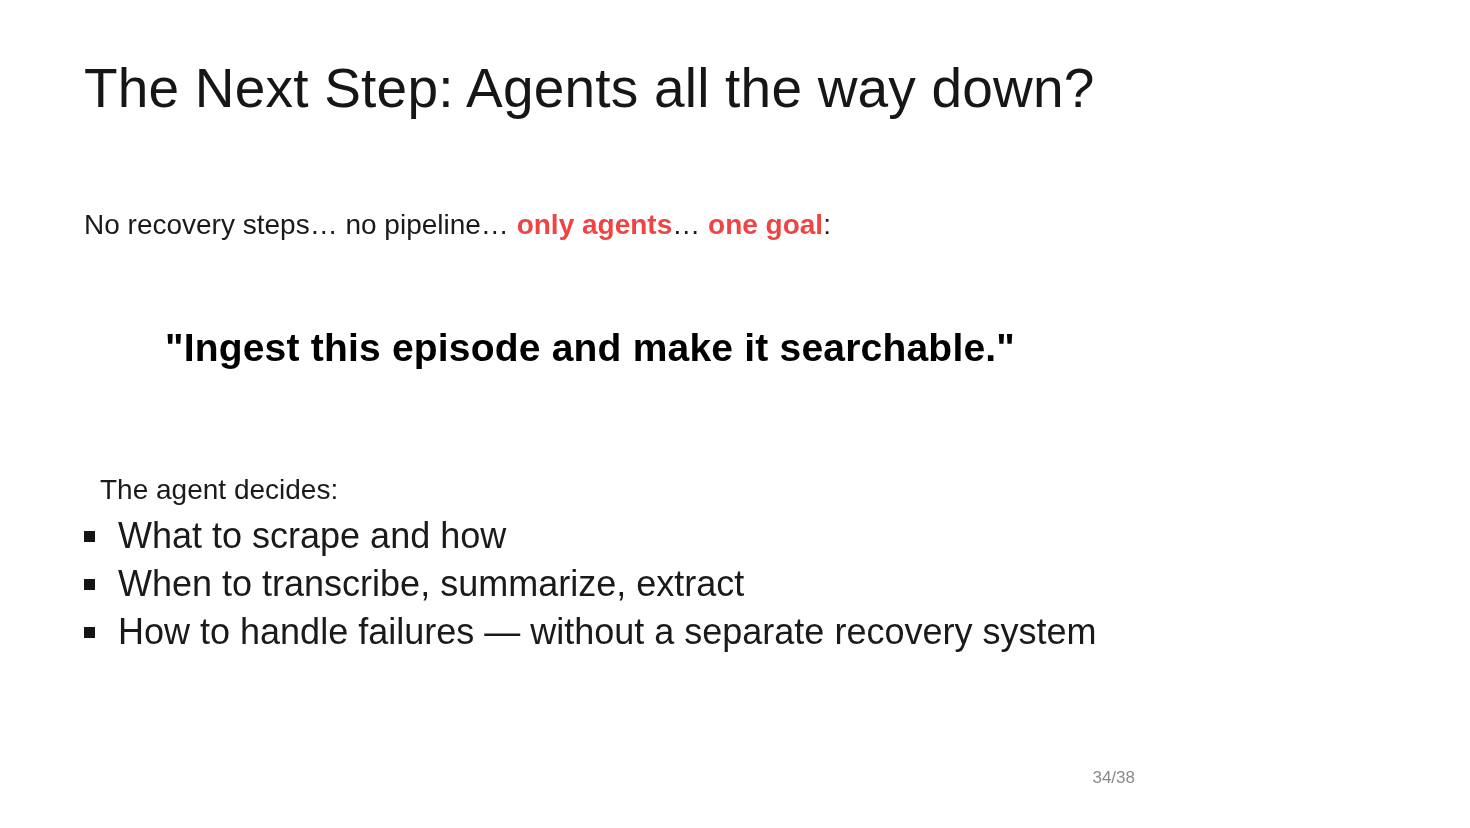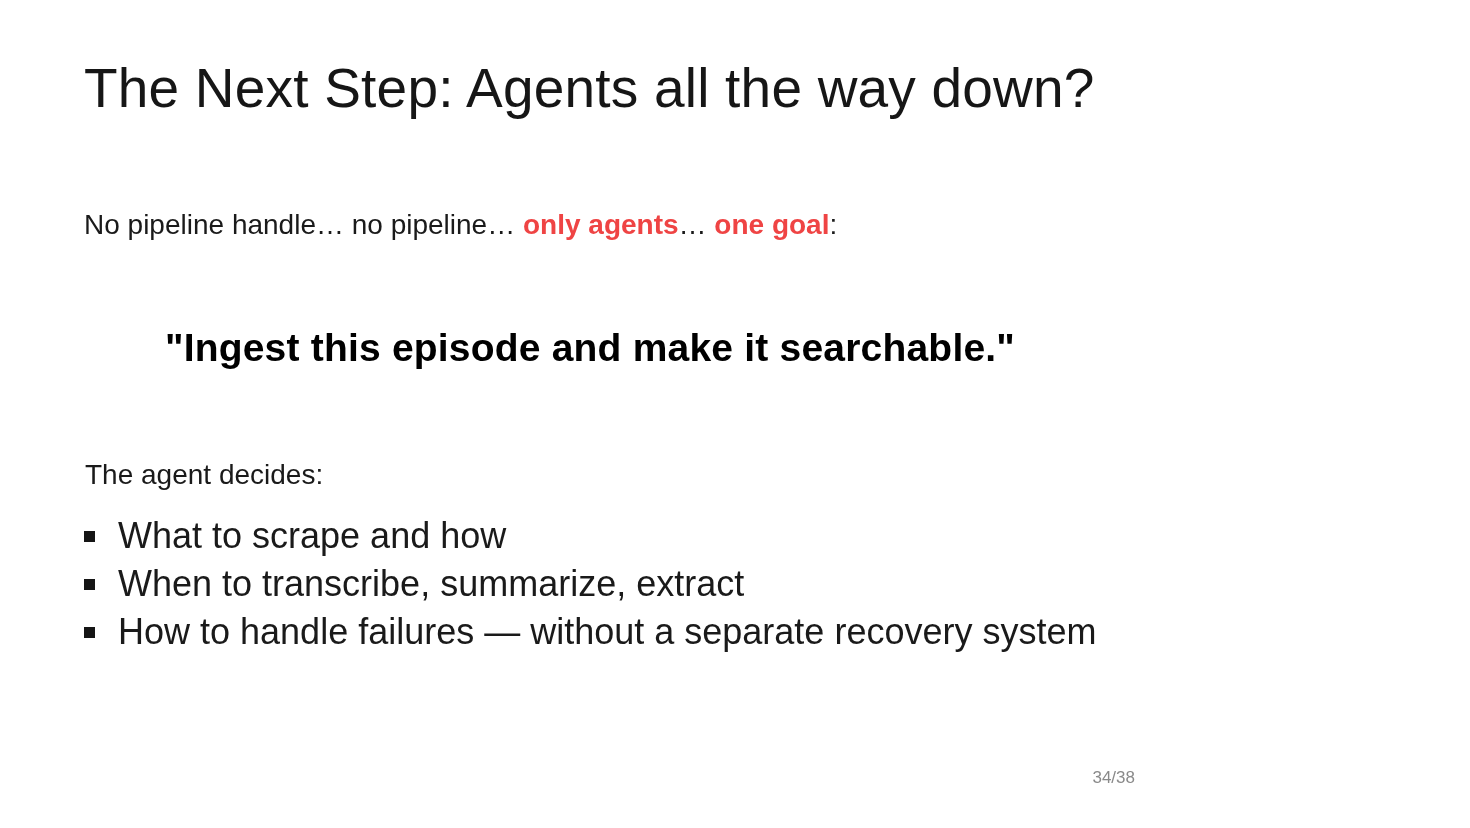--- a/index.html
+++ b/index.html
@@ -52,21 +52,21 @@
     font-size: 39px;
     line-height: 44px;
     font-weight: 700;
     color: #000000;
     letter-spacing: 0.2px;
   }
   .decides-heading {
     position: absolute;
     left: 84px;
     top: 457px;
-    margin: 1px;
+    margin: 16px;
     font-size: 28px;
     line-height: 34px;
     font-weight: 400;
     color: #1a1a1a;
   }
   .decides-list {
     position: absolute;
     left: 84px;
     top: 520px;
     margin: 0;
@@ -110,21 +110,21 @@
     white-space: nowrap;
   }
 </style>
 </head>
 <body>
 
 <div class="slide">
 
   <h1 class="slide-title">The Next Step: Agents all the way down?</h1>
 
-  <p class="intro-line"><span>No pipeline handle… no pipeline… </span><b>only agents</b><span>… </span><b>one goal</b><span>:</span></p>
+  <p class="intro-line"><span>No recovery steps… no pipeline… </span><b>only agents</b><span>… </span><b>one goal</b><span>:</span></p>
 
   <p class="quote-line">"Ingest this episode and make it searchable."</p>
 
   <p class="decides-heading">The agent decides:</p>
 
   <ul class="decides-list">
     <li>
       <span class="bullet-square"></span>
       <span>What to scrape and how</span>
     </li>

